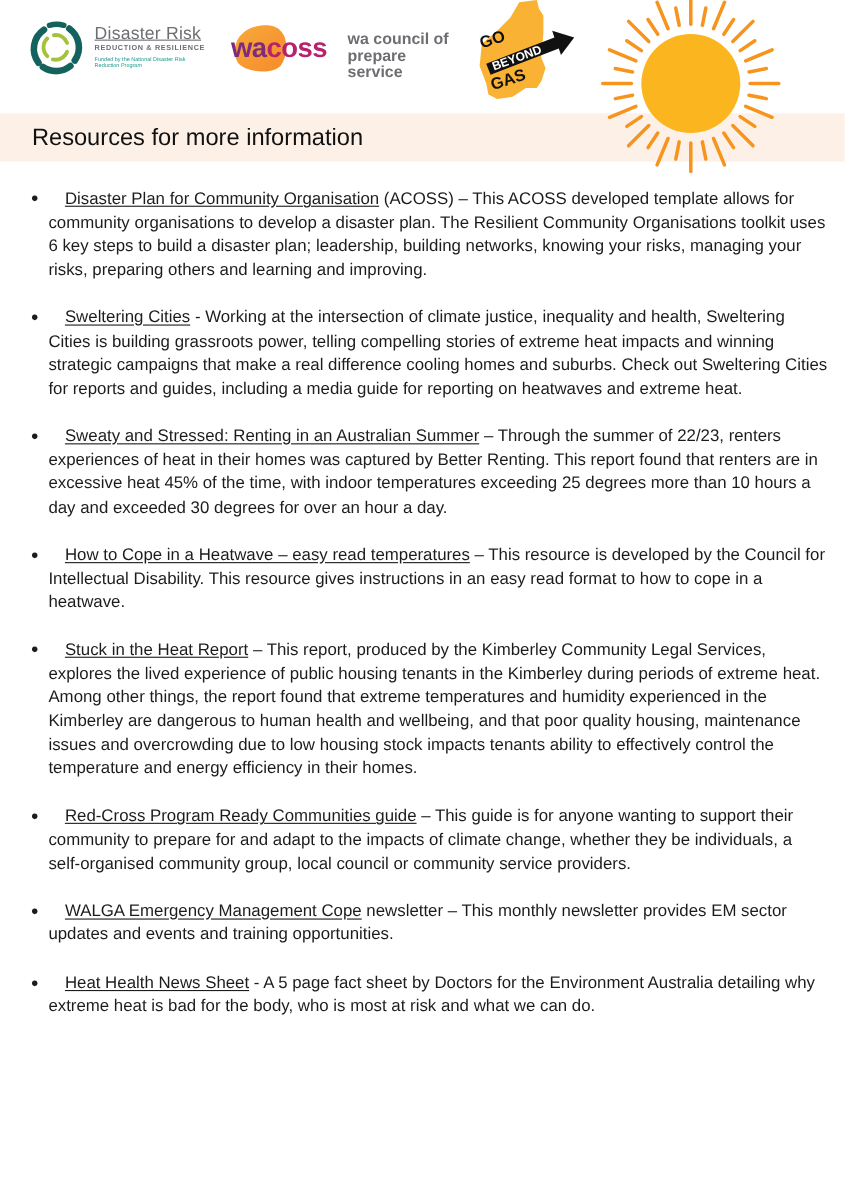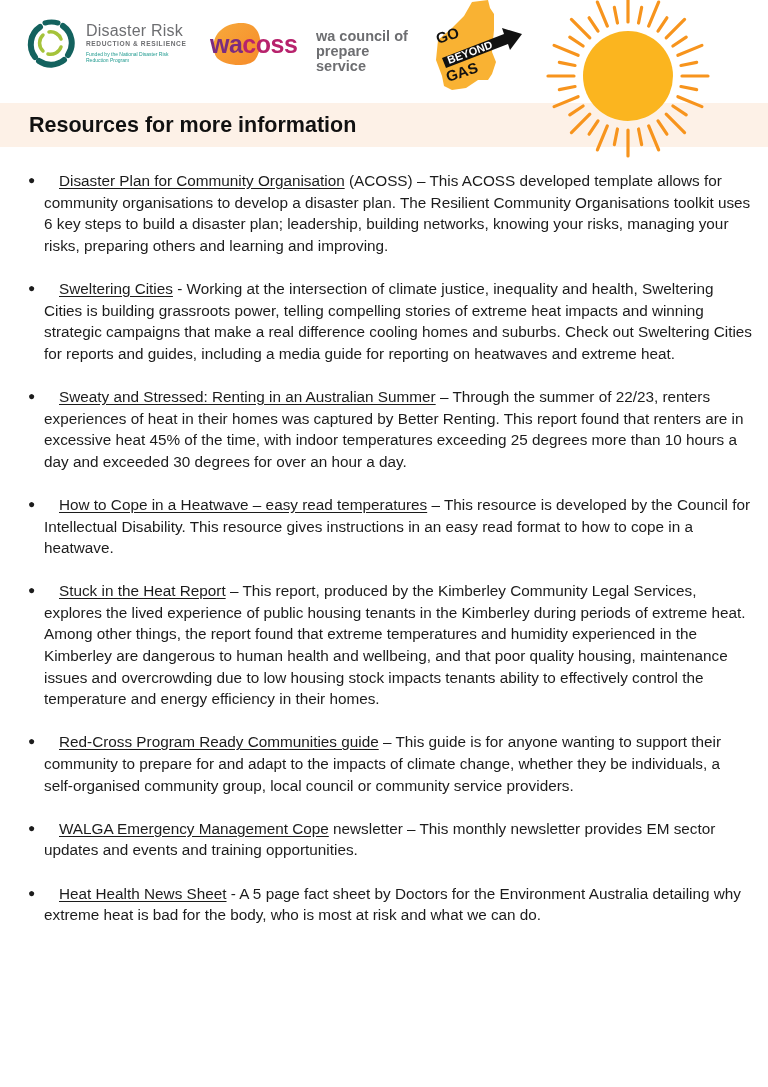--- a/index.html
+++ b/index.html
@@ -2,37 +2,37 @@
 <html><head>
 <meta charset="utf-8">
 <style>
   * { box-sizing: border-box; margin: 0; padding: 0; }
   html, body { width: 768px; height: 1087px; background: #ffffff; overflow: hidden; }
   body { position: relative; font-family: "Liberation Sans", sans-serif; color: #1a1a1a; }
 
   .logo-drr { position: absolute; left: 26px; top: 18px; width: 175px; height: 52px; }
   .logo-drr svg.ring { position: absolute; left: 0; top: 0; width: 50px; height: 50px; }
   .drr-text { position: absolute; left: 60px; top: 4px; }
-  .drr-title { font-size: 16px; color: #6d6e71; line-height: 17px; letter-spacing: 0.2px; }
+  .drr-title { font-size: 16px; color: #6d6e71; line-height: 17px; letter-spacing: 0.2px; text-decoration: underline; }
   .drr-sub { font-size: 6.6px; color: #6d6e71; letter-spacing: 0.6px; font-weight: bold; line-height: 10px; }
   .drr-fund { font-size: 5px; color: #1f9a8f; line-height: 6px; margin-top: 2px; width: 90px; }
 
   .logo-wacoss { position: absolute; left: 208px; top: 22px; width: 205px; height: 46px; }
   .wacoss-blob { position: absolute; left: 3px; top: 0; width: 52px; height: 44px; }
   .wacoss-word { position: absolute; left: 2px; top: 8px; font-size: 25px; font-weight: bold; letter-spacing: -0.5px; line-height: 28px; text-align: center; }
   .wacoss-word .wa { color: #7b2c7f; }
   .wacoss-word .coss { color: #b7226c; }
   .wacoss-tag { position: absolute; left: 108px; top: 7px; font-size: 14.5px; color: #6d6e71; line-height: 15px; font-weight: bold; }
 
   .logo-gbg { position: absolute; left: 432px; top: 0px; width: 92px; height: 92px; }
 
   .sun { position: absolute; left: 546px; top: 0px; width: 164px; height: 160px; z-index: 2; }
 
   .title-band { position: absolute; left: 0; top: 103px; width: 768px; height: 44px; background: #fdf1e7; }
-  .page-title { position: absolute; left: 29px; top: 111px; font-size: 21.5px; font-weight: bold; color: #111; line-height: 28px; z-index: 3; }
+  .page-title { position: absolute; left: 29px; top: 111px; font-size: 21.5px; font-weight: normal; color: #111; line-height: 28px; z-index: 3; }
 
   .resources { position: absolute; left: 27px; top: 170px; width: 725px; list-style: none; }
   .resource { position: relative; padding-left: 17px; font-size: 15.3px; line-height: 21.6px; color: #1c1c1c; margin-bottom: 21.6px; }
   .resource .bullet { position: absolute; left: 1px; top: 0; font-size: 12px; }
   .resource a { color: #1c1c1c; text-decoration: underline; text-underline-offset: 2px; margin-left: 15px; }
 </style>
 </head>
 <body>
 
 <div class="logo-drr">

